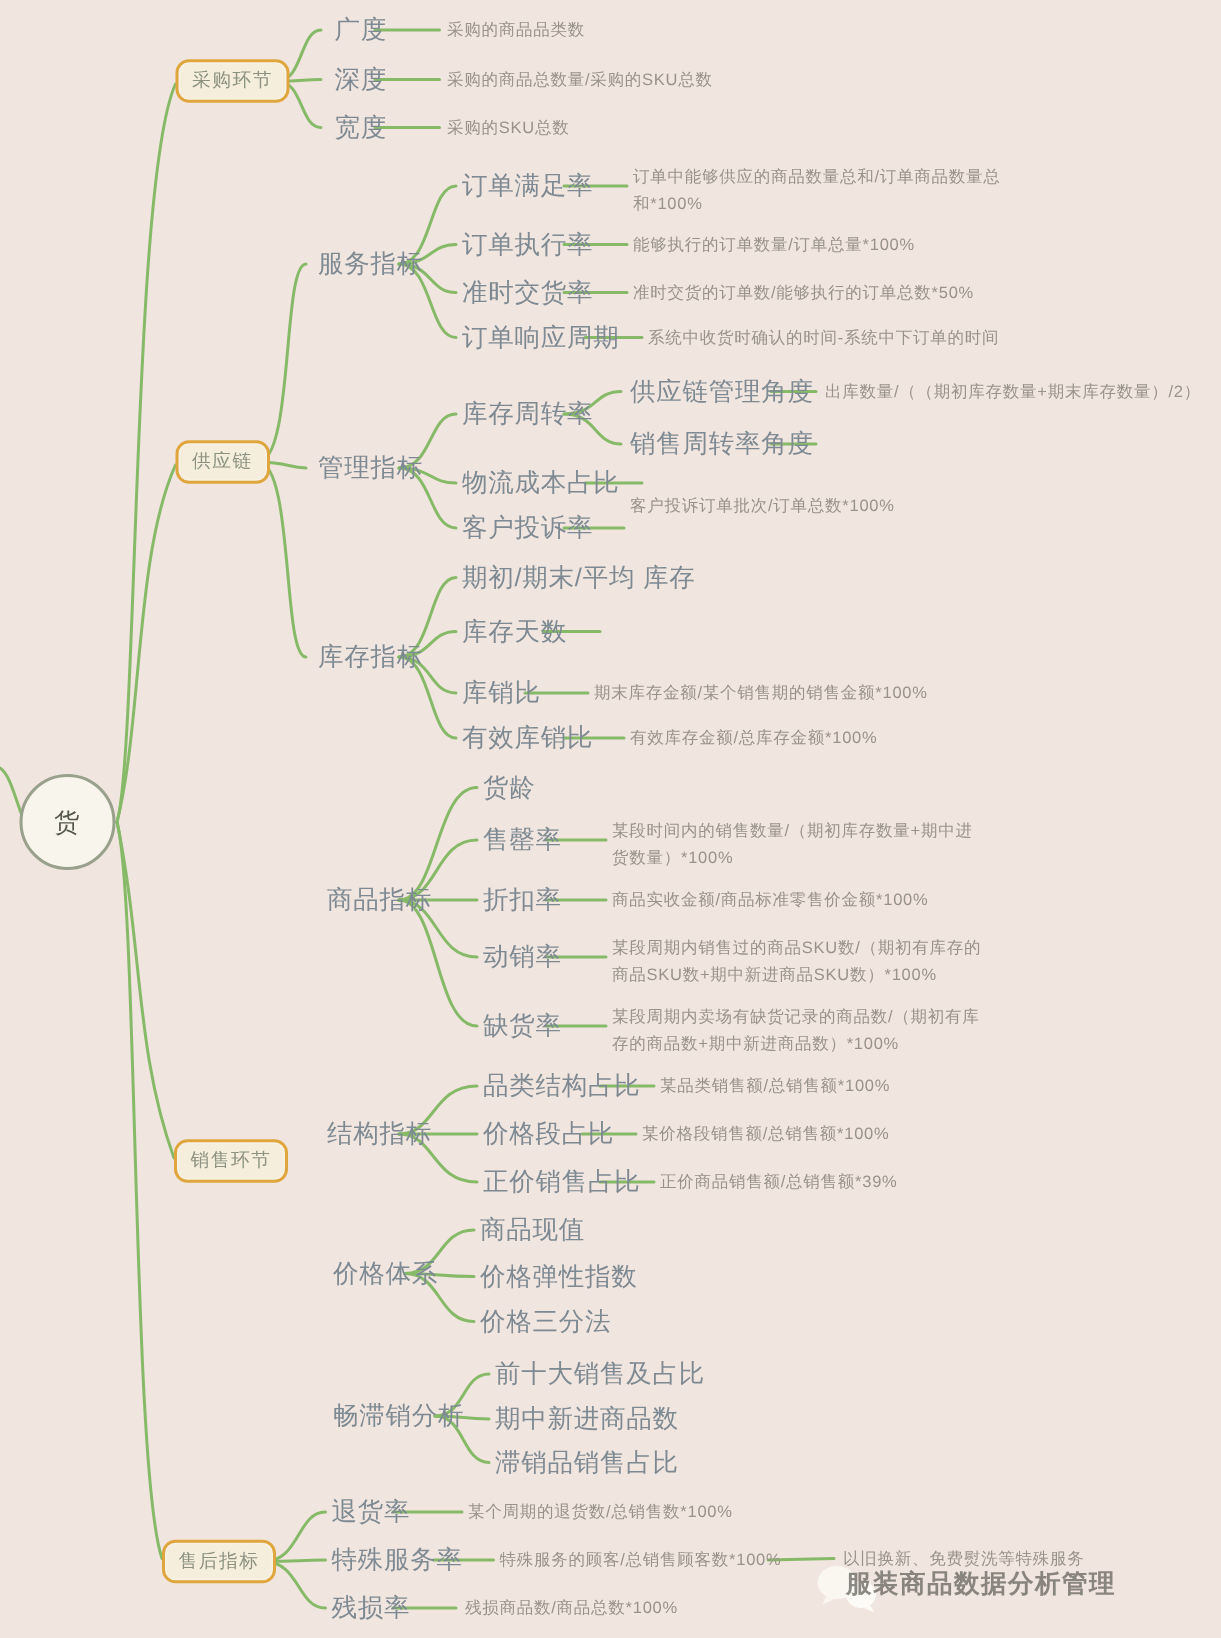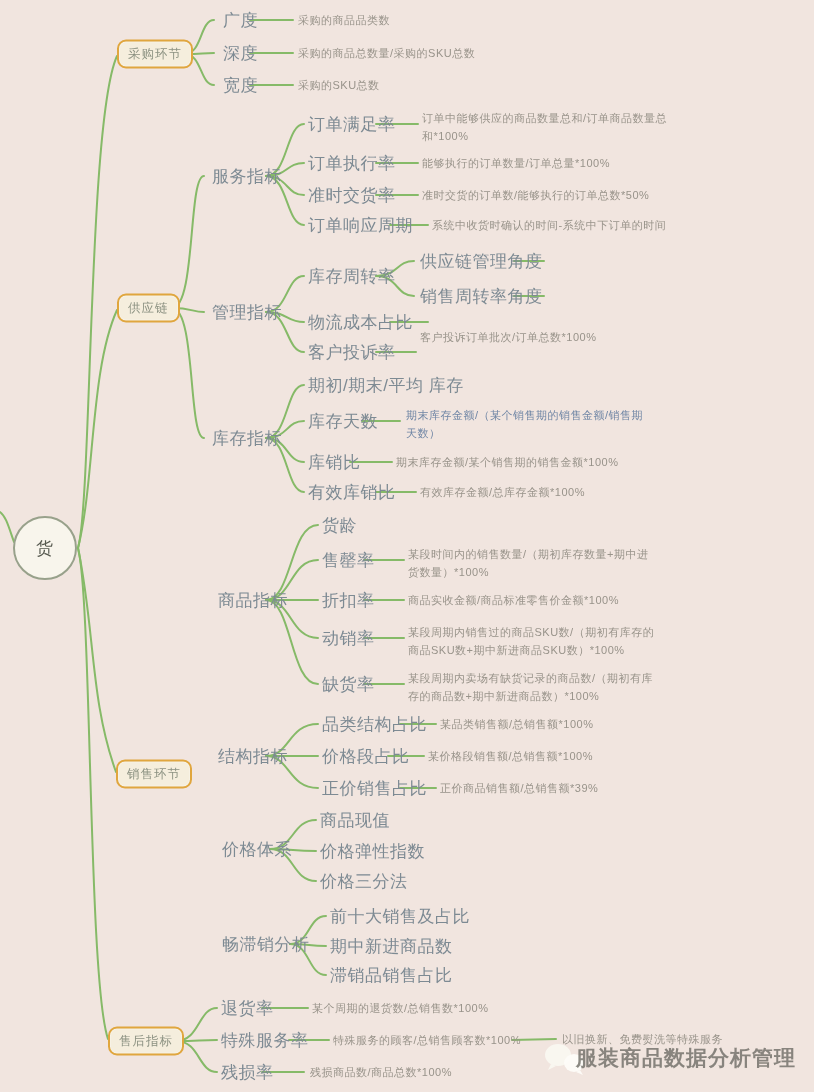--- a/index.html
+++ b/index.html
@@ -18,21 +18,21 @@
   .f.blue{color:var(--formula-text-blue,#7086a5);}
   .box{position:absolute;transform:translateY(-50%);
      border:2px solid var(--node-border,#e0a63e);border-radius:9px;
      background:var(--node-fill,#f5eedd);
      padding:4px 9px;font-size:12.5px;color:var(--box-text,#8c9282);
      letter-spacing:1px;white-space:nowrap;box-shadow:0 0 0 1px rgba(255,255,255,.25) inset;}
   .root{position:absolute;left:13px;top:516px;width:64px;height:64px;border-radius:50%;
      background:var(--root-fill,#f8f5ec);border:2px solid var(--root-border,#98a18b);
      box-sizing:border-box;display:flex;align-items:center;justify-content:center;
      font-size:17px;color:var(--root-text,#55584e);letter-spacing:1px;}
-  .wm{position:absolute;left:576px;top:1044px;font-size:21px;font-weight:bold;
+  .wm{position:absolute;left:564px;top:1044px;font-size:17px;font-weight:bold;
      color:var(--watermark-text,#6f6d66);opacity:.8;letter-spacing:1px;white-space:nowrap;}
   .wm-icon{position:absolute;left:543px;top:1042px;width:44px;height:34px;}
 </style>
 </head>
 <body>
 
 <div class="stage">
 
   <svg class="wires" width="814" height="1092" viewBox="0 0 814 1092">
     <g>
@@ -136,29 +136,29 @@
   <div class="n" style="left:308px;top:163px">订单执行率</div>
   <div class="f" style="left:422px;top:163px">能够执行的订单数量/订单总量*100%</div>
   <div class="n" style="left:308px;top:195px">准时交货率</div>
   <div class="f" style="left:422px;top:195px">准时交货的订单数/能够执行的订单总数*50%</div>
   <div class="n" style="left:308px;top:225px">订单响应周期</div>
   <div class="f" style="left:432px;top:225px">系统中收货时确认的时间-系统中下订单的时间</div>
 
   <div class="n" style="left:212px;top:312px">管理指标</div>
   <div class="n" style="left:308px;top:276px">库存周转率</div>
   <div class="n" style="left:420px;top:261px">供应链管理角度</div>
+  <div class="f" style="left:550px;top:261px">出库数量/（（期初库存数量+期末库存数量）/2）</div>
   <div class="n" style="left:420px;top:296px">销售周转率角度</div>
   <div class="n" style="left:308px;top:322px">物流成本占比</div>
   <div class="n" style="left:308px;top:352px">客户投诉率</div>
   <div class="f" style="left:420px;top:337px">客户投诉订单批次/订单总数*100%</div>
 
   <div class="n" style="left:212px;top:438px">库存指标</div>
   <div class="n" style="left:308px;top:385px">期初/期末/平均 库存</div>
   <div class="n" style="left:308px;top:421px">库存天数</div>
-  <div class="f w blue" style="left:406px;top:424px;width:244px">期末库存金额/（某个销售期的销售金额/销售期天数）</div>
   <div class="n" style="left:308px;top:462px">库销比</div>
   <div class="f" style="left:396px;top:462px">期末库存金额/某个销售期的销售金额*100%</div>
   <div class="n" style="left:308px;top:492px">有效库销比</div>
   <div class="f" style="left:420px;top:492px">有效库存金额/总库存金额*100%</div>
 
   <div class="n" style="left:218px;top:600px">商品指标</div>
   <div class="n" style="left:322px;top:525px">货龄</div>
   <div class="n" style="left:322px;top:560px">售罄率</div>
   <div class="f w" style="left:408px;top:563px;width:250px">某段时间内的销售数量/（期初库存数量+期中进货数量）*100%</div>
   <div class="n" style="left:322px;top:600px">折扣率</div>

